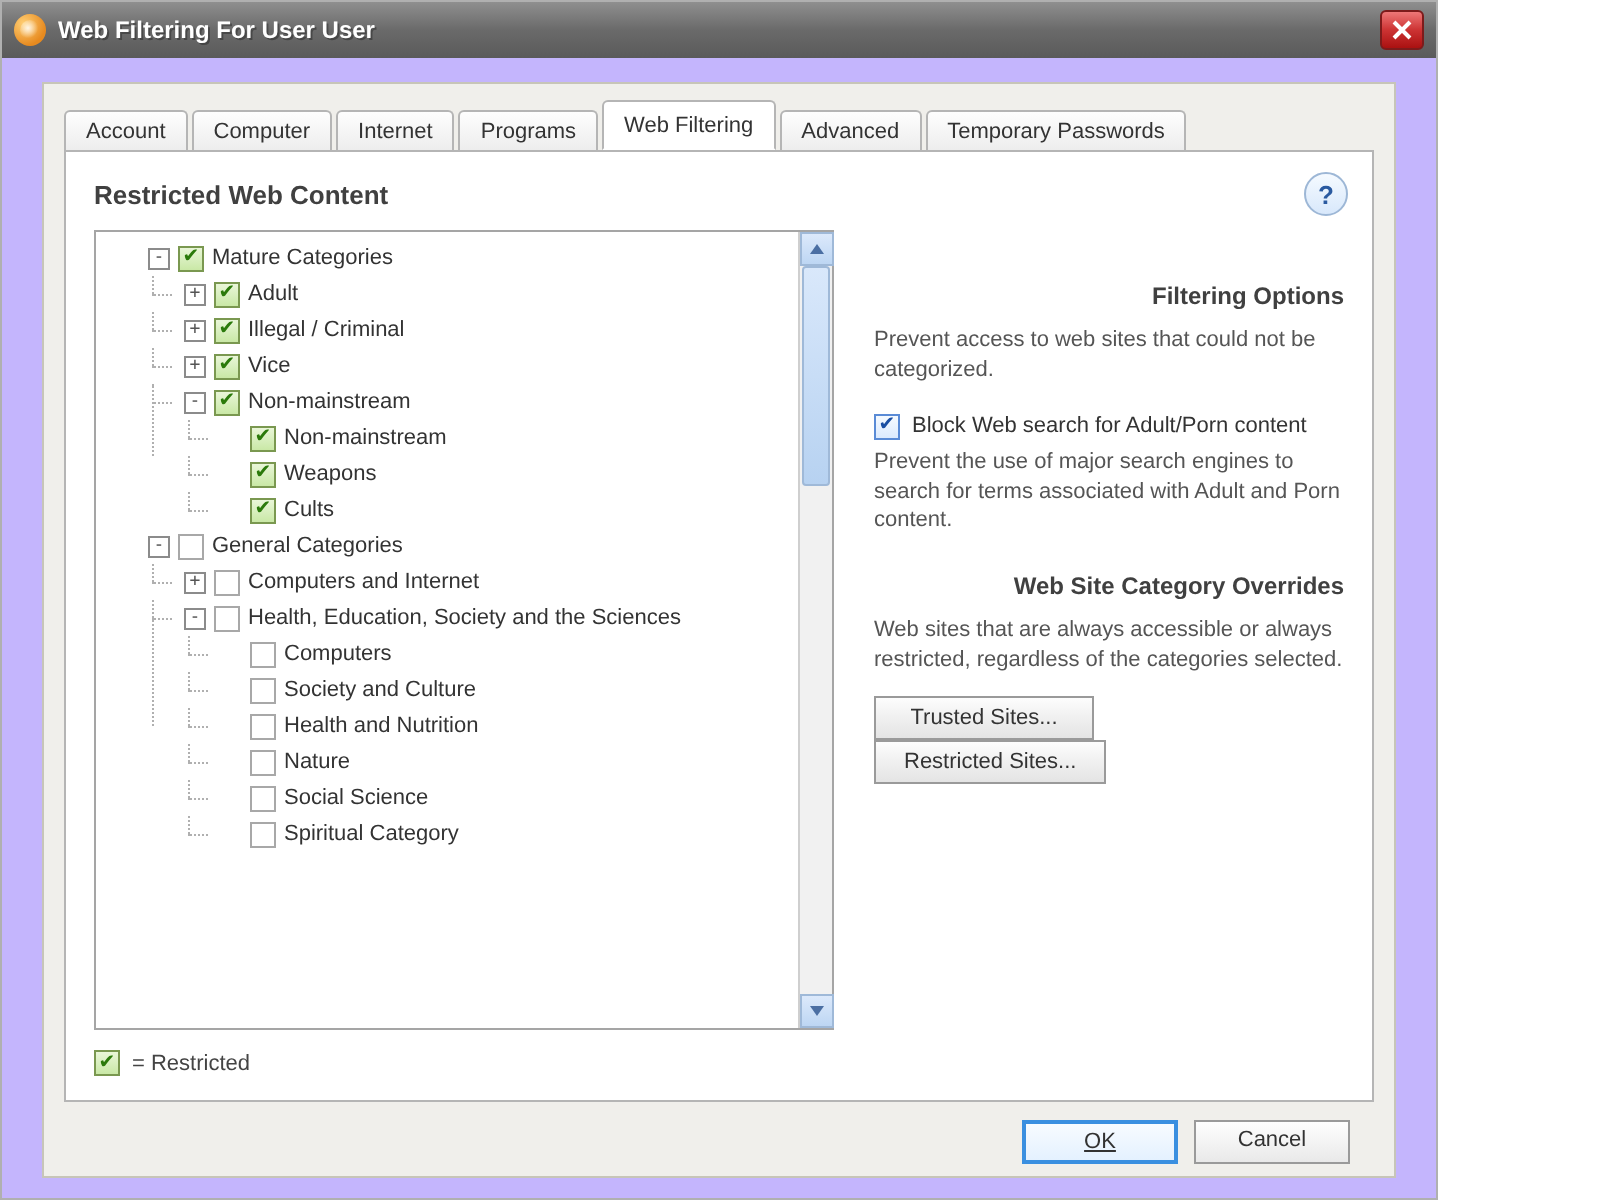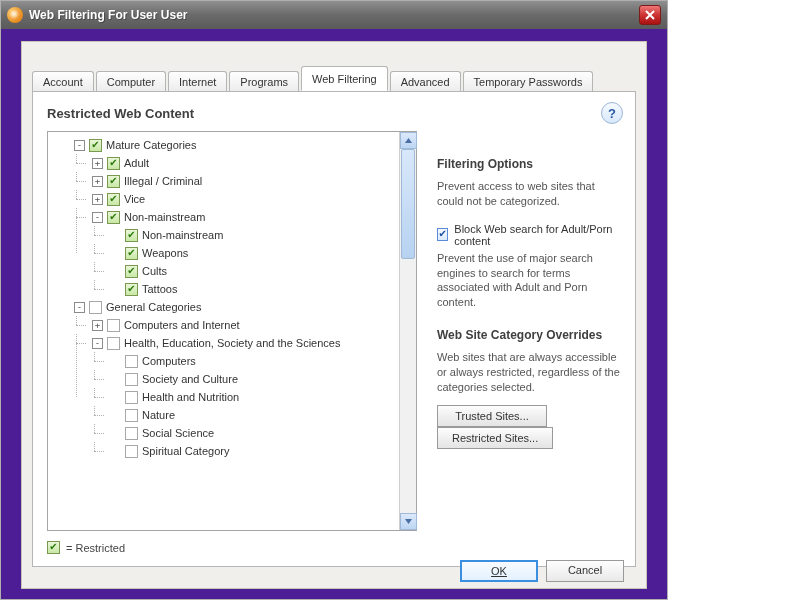--- a/index.html
+++ b/index.html
@@ -4,24 +4,24 @@
 <style>
   * { box-sizing: border-box; }
   body {
     margin: 0;
     font-family: Tahoma, "Segoe UI", Arial, sans-serif;
     font-size: 11px;
     background: #ffffff;
     color: #333;
   }
   .window {
-    width: 668px;
+    width: 719px;
     height: 600px;
     position: relative;
-    background: #4c1d95;
+    background: #c4b5fd;
     border: 1px solid #b0b0b0;
     padding: 18px 20px 0 20px;
   }
   .titlebar {
     position: absolute;
     left: 0; right: 0; top: 0;
     height: 28px;
     background: linear-gradient(to bottom, #8f8f8f 0%, #6a6a6a 50%, #5a5a5a 100%);
     display: flex;
     align-items: center;
@@ -56,21 +56,21 @@
 
   .content-outer {
     position: absolute;
     left: 20px; right: 20px; top: 40px; bottom: 10px;
     background: #f0efeb;
     border: 1px solid #c7c5b8;
   }
 
   .tabs {
     display:flex;
-    padding: 24px 10px 0 10px;
+    padding: 8px 10px 0 10px;
     gap: 0;
     align-items: flex-end;
   }
   .tab {
     border: 1px solid #b5b5b5;
     border-bottom: none;
     background: linear-gradient(to bottom,#fefefe,#ececec);
     padding: 4px 10px 4px 10px;
     font-size: 11px;
     color: #333;
@@ -233,20 +233,21 @@
 
   .right-col {
     flex:1;
     padding-top: 26px;
   }
   .sub-heading {
     font-weight: bold;
     font-size: 12px;
     color: #404040;
     margin: 18px 0 8px 0;
+    text-align: right;
   }
   .sub-heading.first { margin-top: 0; }
   .opt-row {
     display:flex; align-items:center;
     margin: 6px 0 4px 0;
   }
   .opt-cb {
     width: 13px; height: 13px;
     border: 1px solid #5a8bd6;
     background: linear-gradient(to bottom,#f5faff,#dbeafe);
@@ -398,27 +399,20 @@
                             <span class="node-label">Weapons</span>
                           </div>
                         </li>
                         <li class="node">
                           <div class="node-row">
                             <span class="expander blank"></span>
                             <span class="cb checked"></span>
                             <span class="node-label">Cults</span>
                           </div>
                         </li>
-                        <li class="node">
-                          <div class="node-row">
-                            <span class="expander blank"></span>
-                            <span class="cb checked"></span>
-                            <span class="node-label">Tattoos</span>
-                          </div>
-                        </li>
                       </ul>
                     </li>
                   </ul>
                 </li>
                 <li class="node">
                   <div class="node-row">
                     <span class="expander">-</span>
                     <span class="cb unchecked"></span>
                     <span class="node-label">General Categories</span>
                   </div>

